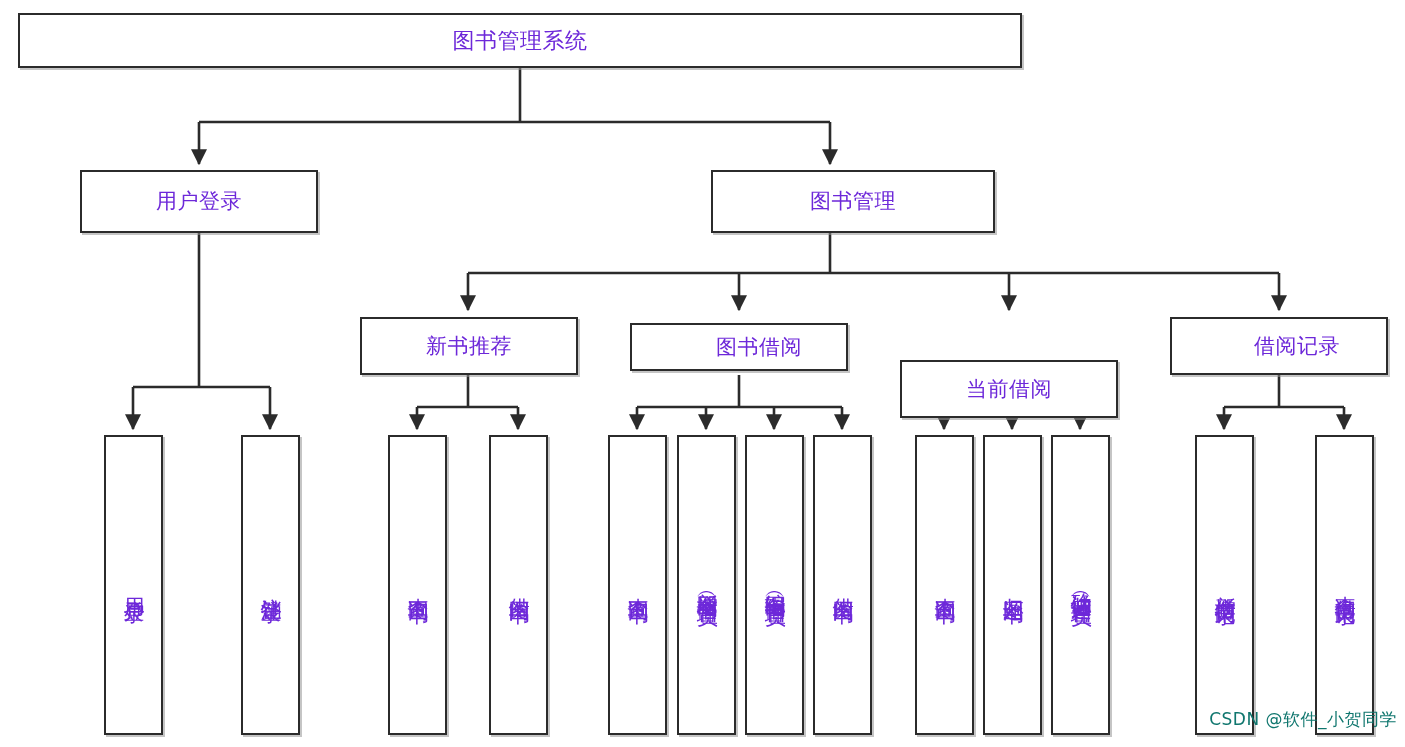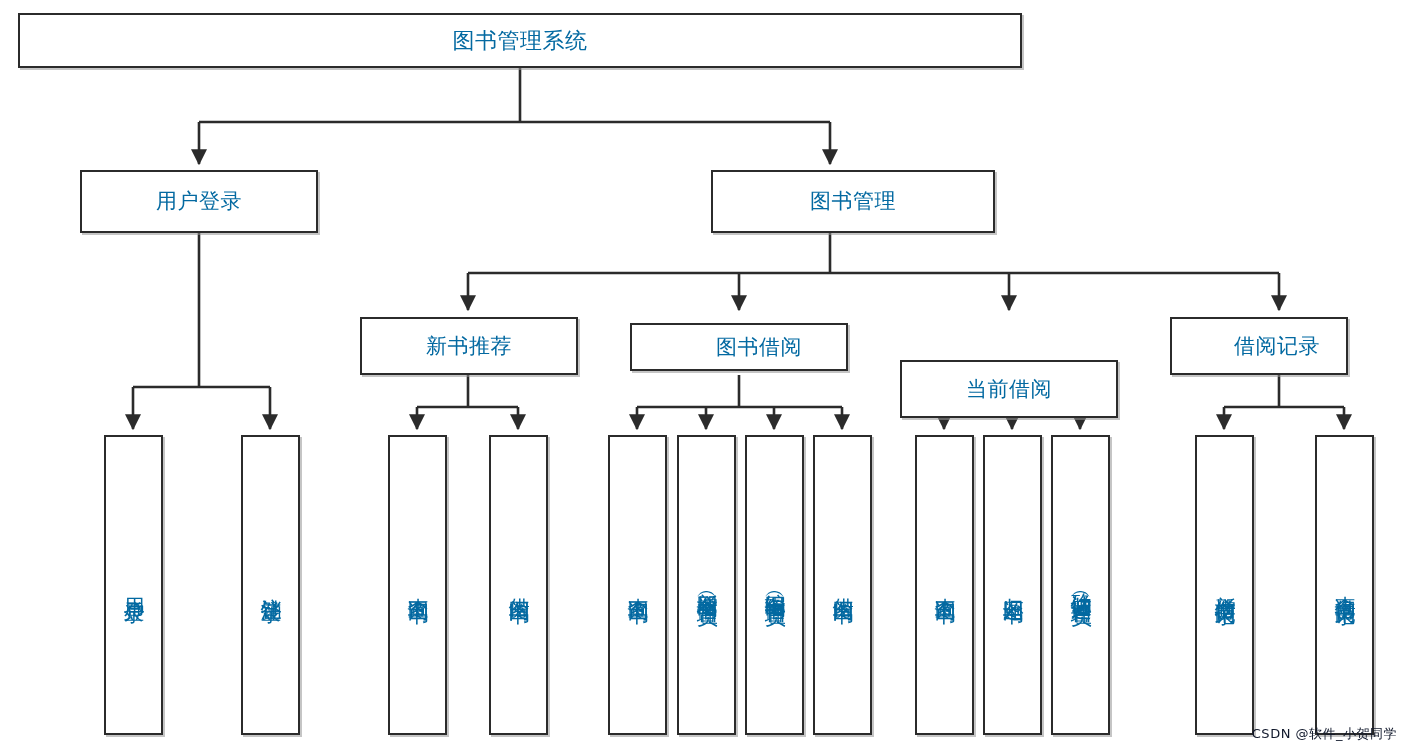--- a/index.html
+++ b/index.html
@@ -28,21 +28,21 @@
   }
   .node {
     position: absolute;
     box-sizing: border-box;
     background: #ffffff;
     border: 2.5px solid #2b2b2b;
     box-shadow: 2px 2px 0 0 rgba(150,150,150,0.55);
     display: flex;
     align-items: center;
     justify-content: center;
-    color: #0369a1;
+    color: #6d28d9;
   }
   .node .lbl {
     display: block;
     text-align: center;
     line-height: 1.18;
     letter-spacing: 0.5px;
   }
   
   .node.h .lbl {
     writing-mode: horizontal-tb;
@@ -62,23 +62,23 @@
     line-height: 1.02;
     letter-spacing: 2px;
     max-height: 286px;
   }
   .node.v.tall .lbl {
     max-height: 292px;
   }
   #watermark {
     position: absolute;
     right: 8px;
-    bottom: 4px;
-    font-size: 13px;
-    color: #0f172a;
+    bottom: 16px;
+    font-size: 17px;
+    color: #0f766e;
     letter-spacing: 0.5px;
     white-space: nowrap;
     user-select: none;
   }
 </style>
 </head>
 <body>
 
 <div id="canvas">
 
@@ -145,21 +145,21 @@
 
   <div class="node h" style="left:360px; top:317px; width:218px; height:58px;">
     <span class="lbl">新书推荐</span>
   </div>
   <div class="node h" style="left:630px; top:323px; width:218px; height:48px;padding-left:40px;">
     <span class="lbl">图书借阅</span>
   </div>
   <div class="node h" style="left:900px; top:317px; width:218px; height:58px;margin-top:43px;">
     <span class="lbl">当前借阅</span>
   </div>
-  <div class="node h" style="left:1170px; top:317px; width:178px; height:58px;padding-left:36px;">
+  <div class="node h" style="left:1170px; top:317px; width:218px; height:58px;padding-left:36px;">
     <span class="lbl">借阅记录</span>
   </div>
 
   <div class="node v" style="left:104px; top:435px; width:59px; height:300px;">
     <span class="lbl">用户登录</span>
   </div>
   <div class="node v" style="left:241px; top:435px; width:59px; height:300px;">
     <span class="lbl">注销登录</span>
   </div>
 

